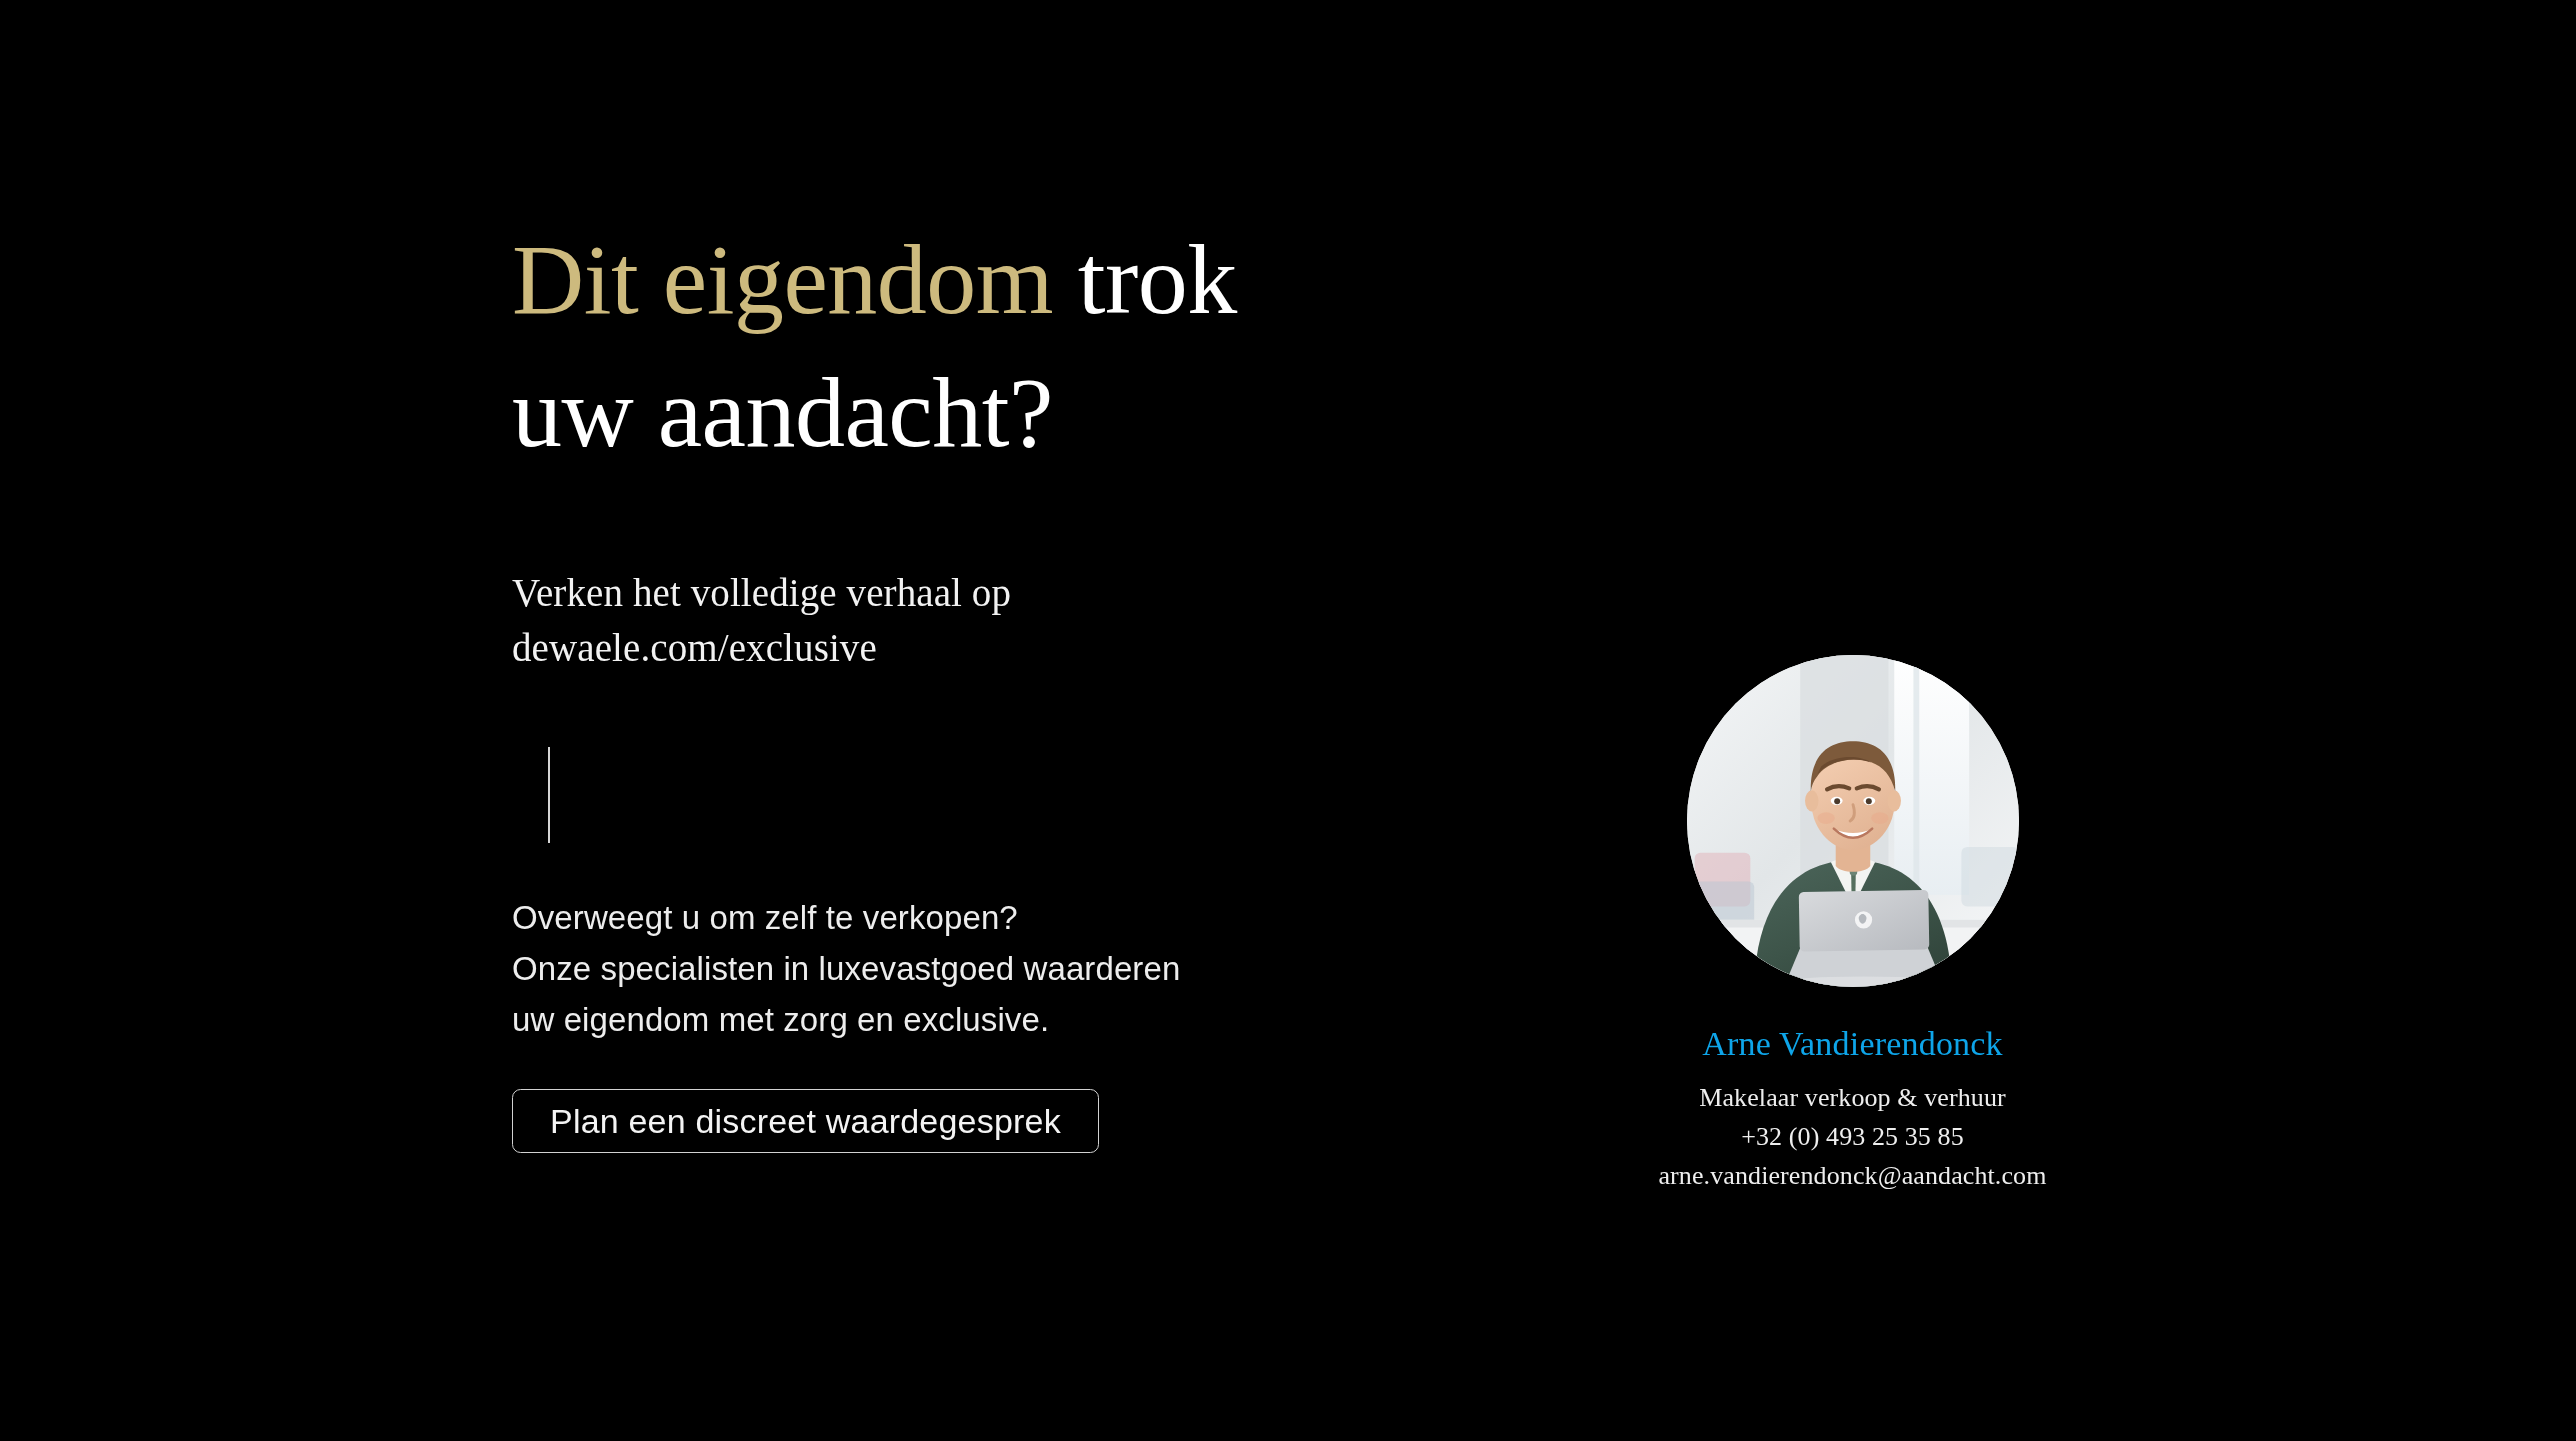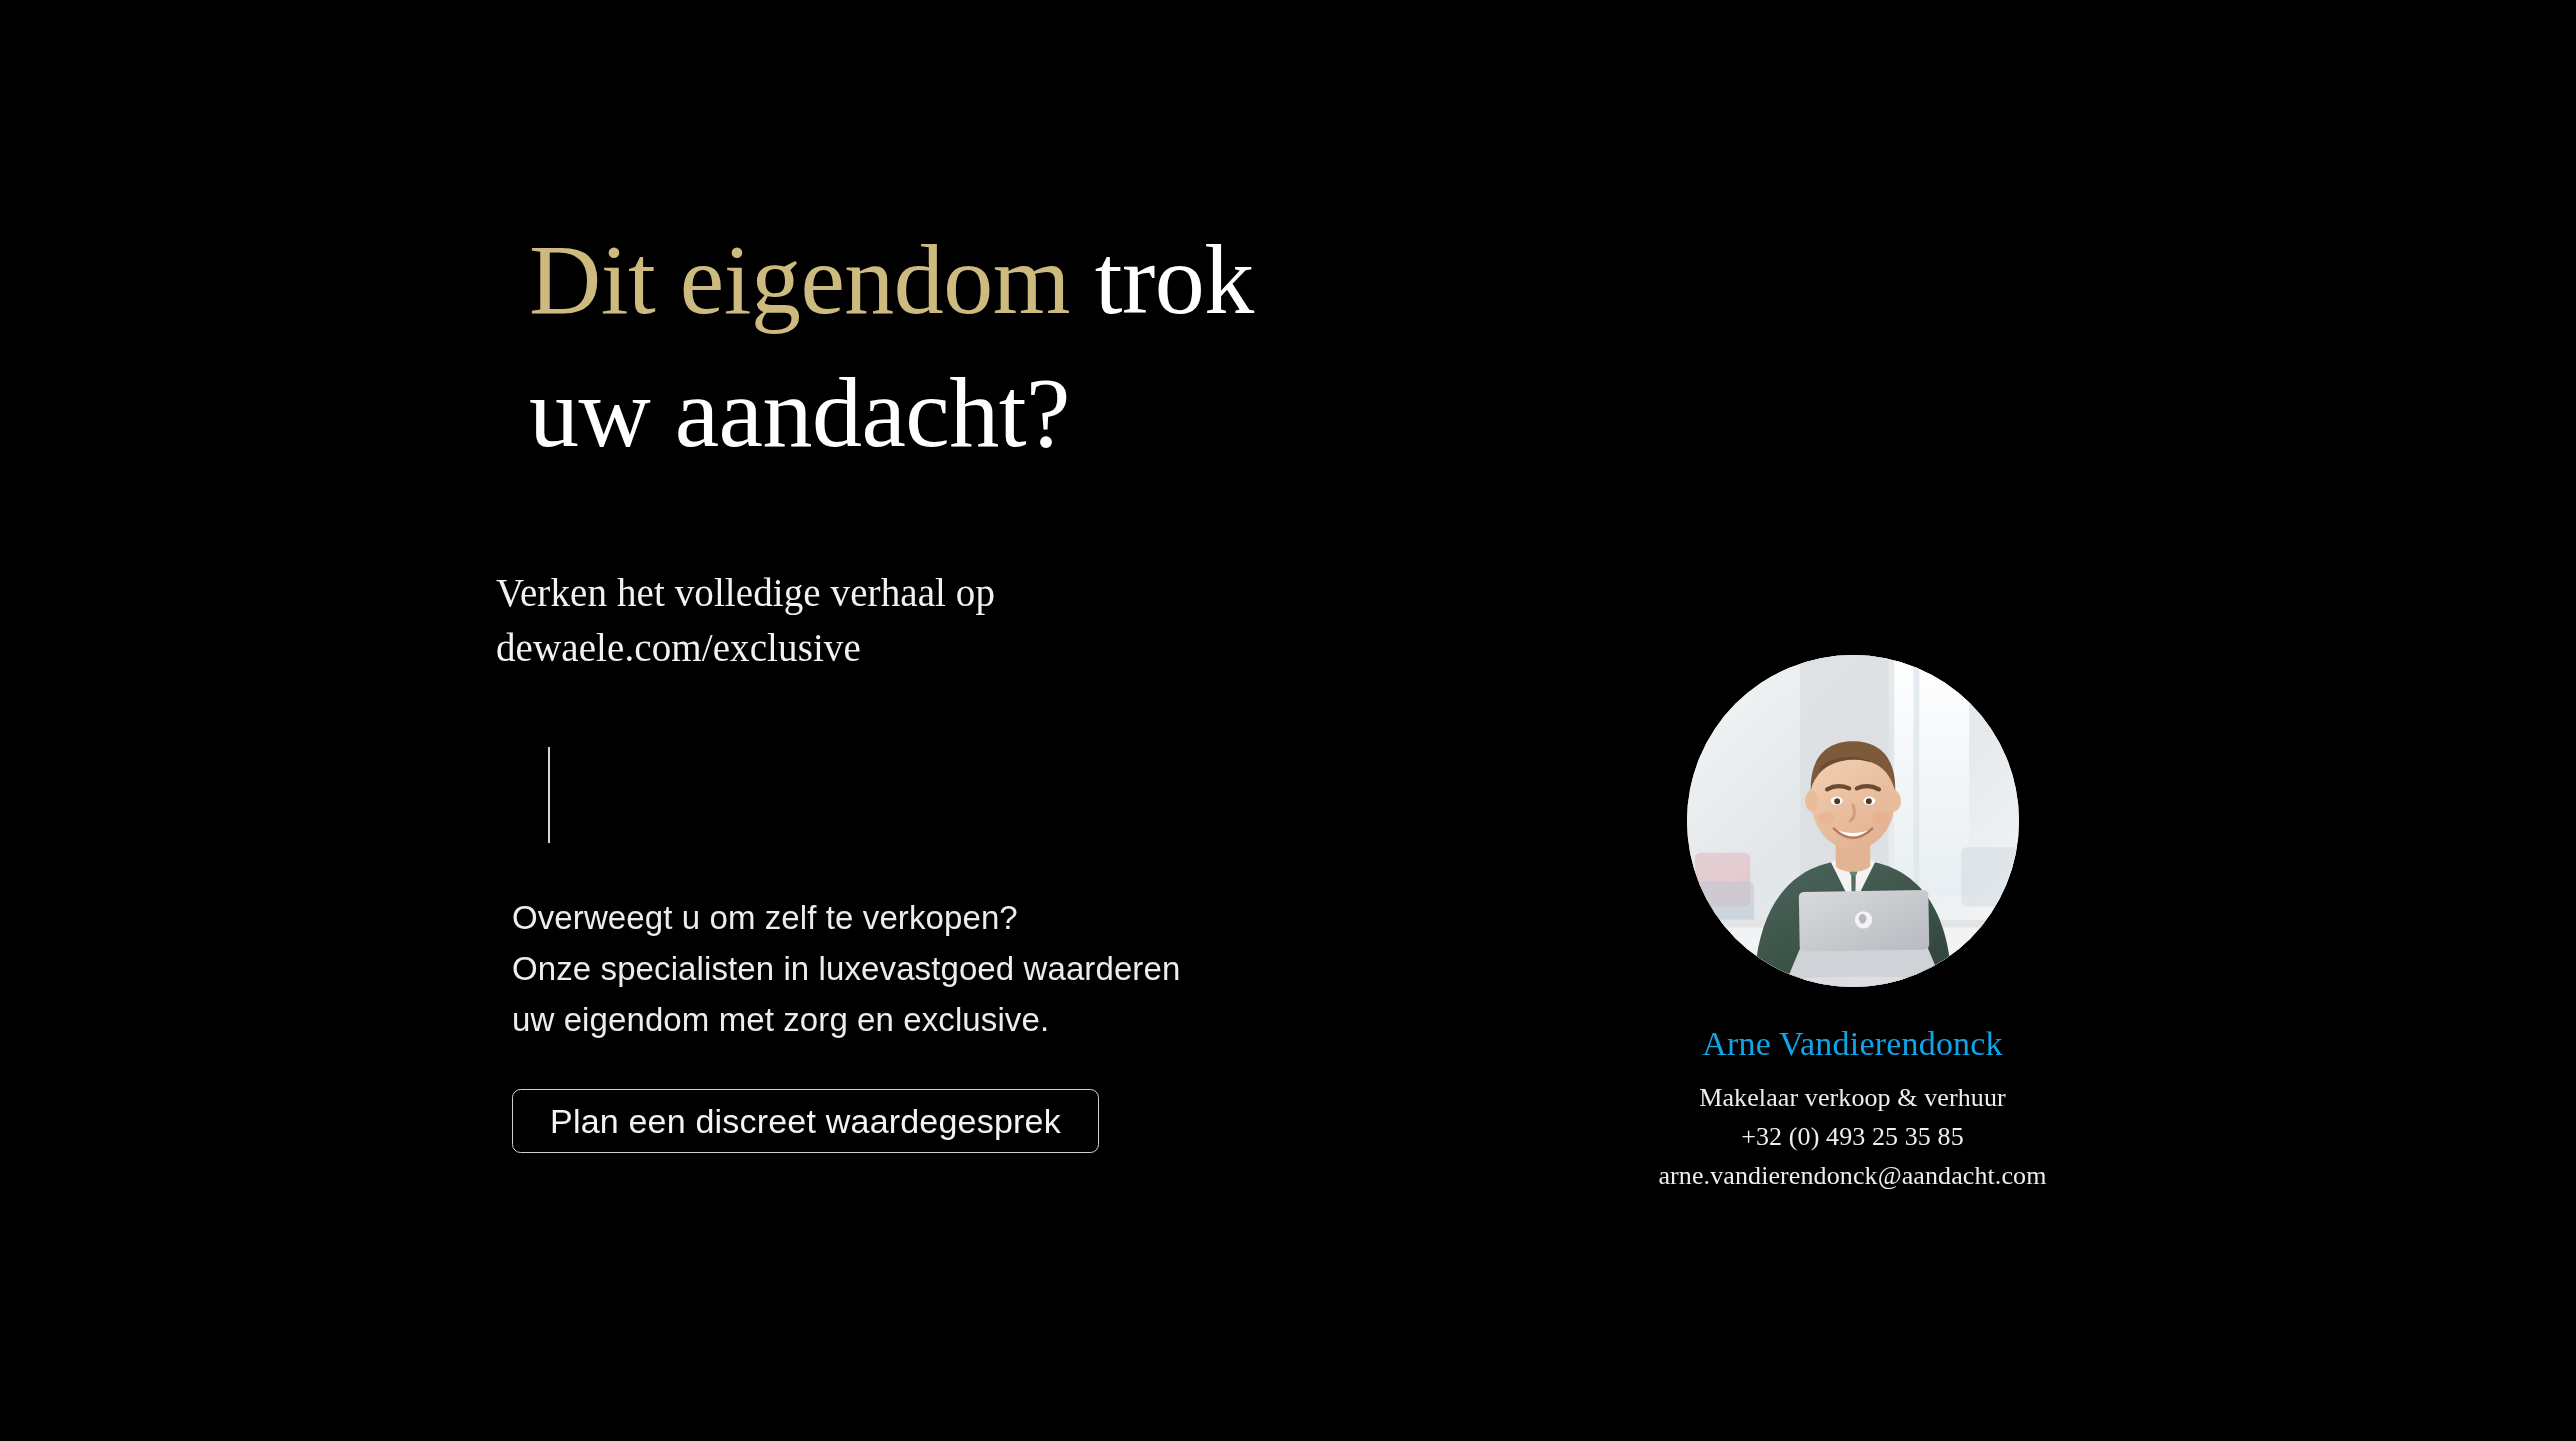--- a/index.html
+++ b/index.html
@@ -19,21 +19,21 @@
 
   .stage {
     position: absolute;
     inset: 0;
     background: #000000;
   }
 
   
   .left-col {
     position: absolute;
-    left: 529px;
+    left: 512px;
     top: 213px;
     width: 1134px;
   }
 
   .headline {
     font-family: "Liberation Serif", serif;
     font-size: 100px;
     line-height: 1.33;
     font-weight: 400;
     color: #ffffff;
@@ -43,21 +43,21 @@
   .headline .gold {
     color: #cdba7e;
   }
   .headline .line {
     display: block;
     white-space: pre;
   }
 
   .subtitle {
     position: absolute;
-    left: 496px;
+    left: 512px;
     top: 565px;
     font-family: "Liberation Serif", serif;
     font-size: 39px;
     line-height: 1.42;
     color: #f2f2f2;
     letter-spacing: 0.1px;
   }
   .subtitle .line {
     display: block;
     white-space: pre;

